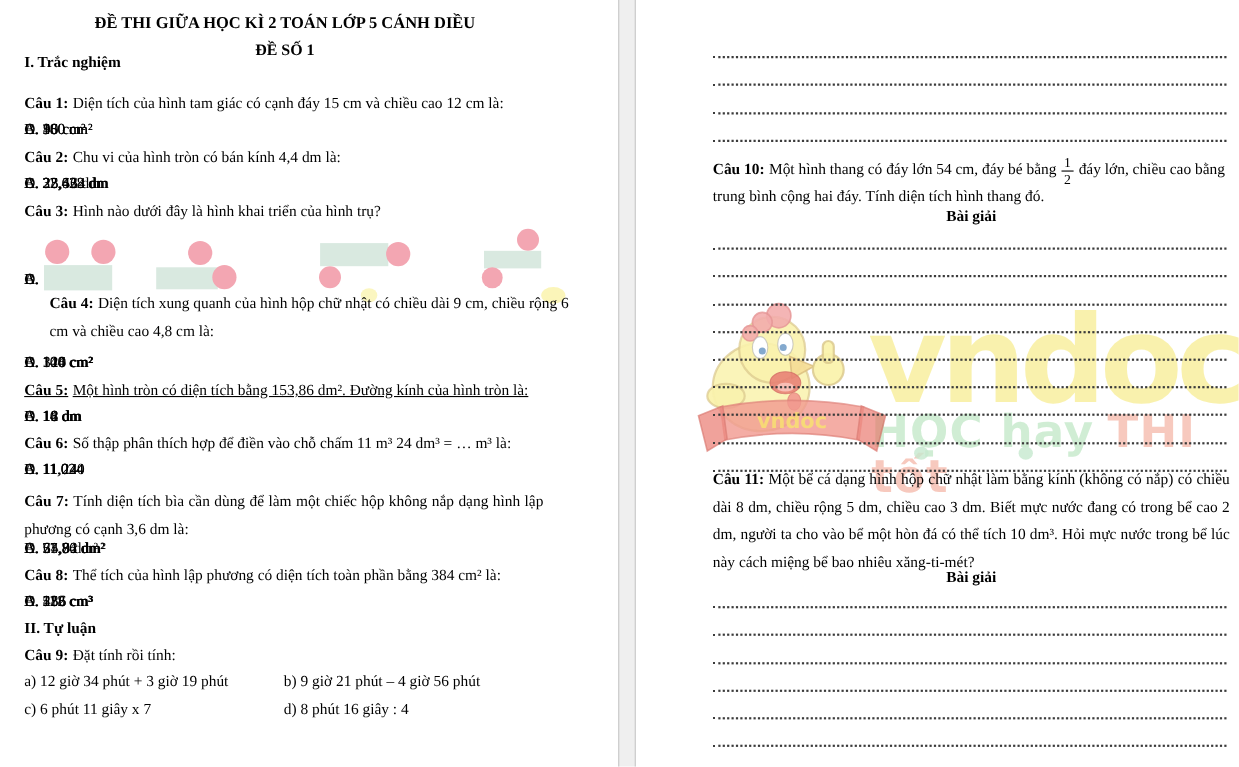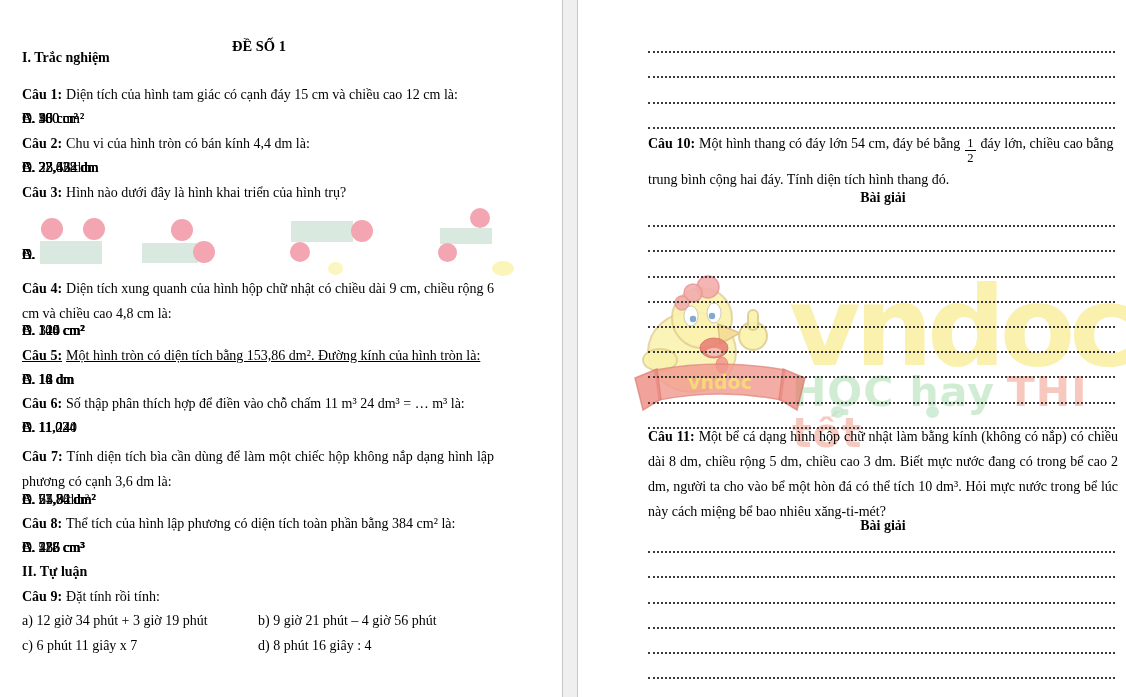--- a/index.html
+++ b/index.html
@@ -30,21 +30,21 @@
 
   
   .fig-rect{position:absolute;background:#d9e9e0;}
   .fig-circle{position:absolute;border-radius:50%;background:#f3a6b2;}
 
   
   .ans{position:absolute;left:70px;width:467px;}
   .dotted-line{height:23.2px;border-bottom:2px dotted #3b3b3b;}
 
   
-  .fracline{display:flex;white-space:nowrap;}
+  .fracline{display:flex;align-items:center;white-space:nowrap;}
   .frac{display:inline-flex;flex-direction:column;align-items:center;
     font-size:12.5px;line-height:1.12;margin:0 5px;vertical-align:middle;}
   .frac .num{border-bottom:1px solid #000;padding:0 2px;}
 
   
   .wm{position:absolute;z-index:1;font-family:"DejaVu Sans",sans-serif;pointer-events:none;}
   #wm-brand{left:789px;top:272px;font-size:110px;font-weight:bold;line-height:1;
     letter-spacing:-6px;color:rgba(246,235,142,0.72);}
   #wm-slogan{left:792px;top:372px;font-size:41px;font-weight:bold;line-height:1;letter-spacing:1px;}
   #wm-slogan .green{color:rgba(205,236,210,0.95);}
@@ -91,20 +91,21 @@
 </svg>
 
 <div class="wm-blob" style="left:328px;top:262px;width:15px;height:13px;background:rgba(250,244,176,0.8);"></div>
 <div class="wm-blob" style="left:492px;top:261px;width:22px;height:15px;background:rgba(250,242,168,0.8);"></div>
 <div class="wm-blob" style="left:831px;top:406px;width:13px;height:12px;background:rgba(198,232,206,0.8);"></div>
 <div class="wm-blob" style="left:926px;top:406px;width:13px;height:12px;background:rgba(198,232,206,0.8);"></div>
 
 <div class="page" id="page-left">
  <div class="content">
 
+  <div class="row b center" style="top:13px;font-size:15px;">ĐỀ THI GIỮA HỌC KÌ 2 TOÁN LỚP 5 CÁNH DIỀU</div>
   <div class="row b center" style="top:38px;font-size:14.5px;">ĐỀ SỐ 1</div>
 
   <div class="row b" style="top:50px;">I. Trắc nghiệm</div>
 
   <div class="row" style="top:87px;">
     <span class="qlabel">Câu 1:</span><span>Diện tích của hình tam giác có cạnh đáy 15 cm và chiều cao 12 cm là:</span>
   </div>
   <div class="optrow" style="top:111px;">
     <span class="c1">A. 90 cm²</span>
     <span class="c2">B. 180 cm²</span>
@@ -144,21 +145,21 @@
     <div class="fig-circle" style="left:470px;top:208px;width:20px;height:20px;"></div>
     <div class="fig-circle" style="left:438px;top:243px;width:19px;height:19px;"></div>
   </div>
   <div class="optrow" style="top:247px;">
     <span class="c1">A.</span>
     <span class="c2">B.</span>
     <span class="c3">C.</span>
     <span class="c4">D.</span>
   </div>
 
-  <p class="para" style="top:276px;">
+  <p class="para" style="top:264px;margin-left:23px;">
     <b class="qlabel">Câu 4:</b><span>Diện tích xung quanh của hình hộp chữ nhật có chiều dài 9 cm, chiều rộng 6 cm và chiều cao 4,8 cm là:</span>
   </p>
   <div class="optrow" style="top:323px;">
     <span class="c1">A. 125 cm²</span>
     <span class="c2">B. 100 cm²</span>
     <span class="c3">C. 144 cm²</span>
     <span class="c4">D. 310 cm²</span>
   </div>
 
   <div class="row" style="top:348px;text-decoration:underline;">

